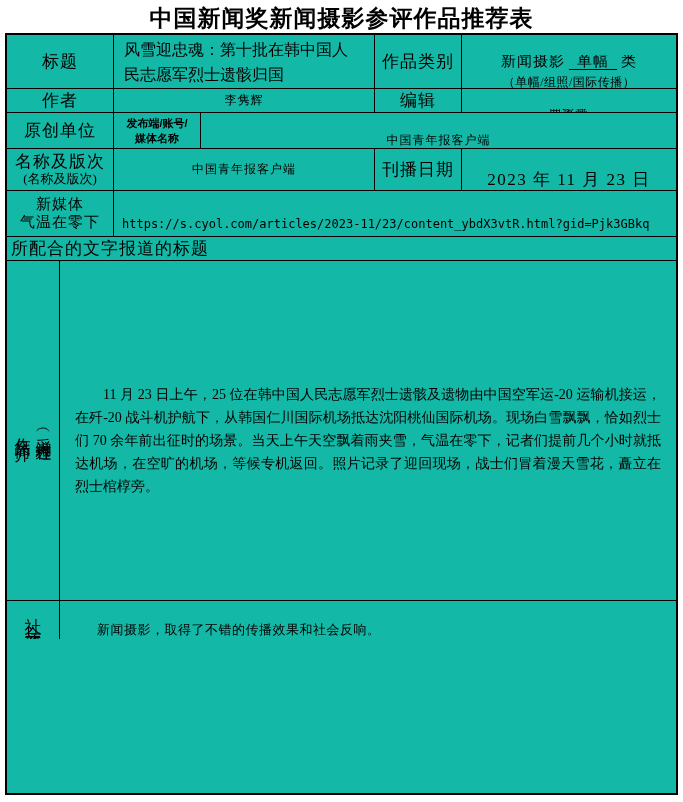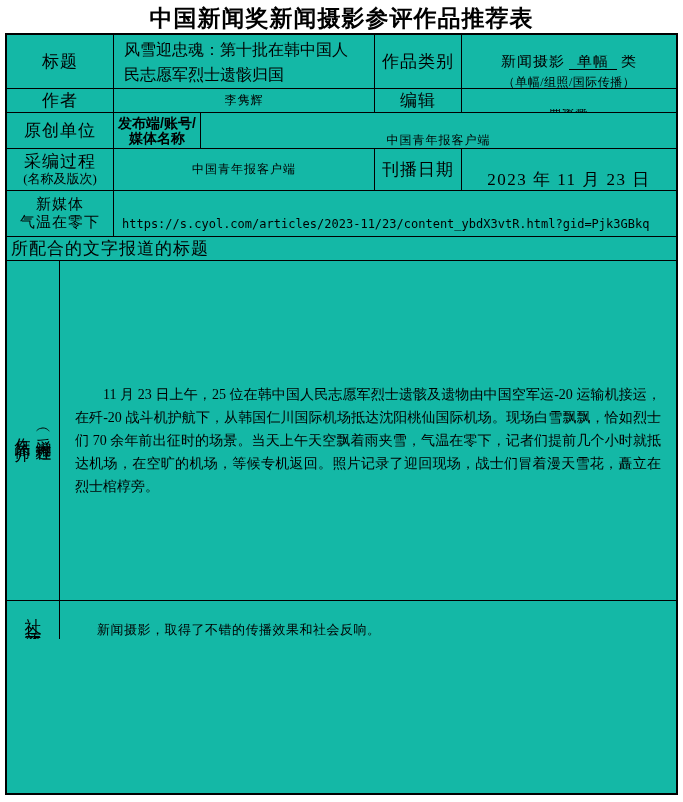--- a/index.html
+++ b/index.html
@@ -28,21 +28,21 @@
   .r7 { height:340px; }
   .r8 { flex:1; }
   .lbl { font-size:17px; letter-spacing:1px; text-align:center; line-height:1.15; }
   .lbl-sub { font-size:13px; letter-spacing:0; }
   .val-sm { font-size:12px; letter-spacing:1px; }
   .title-value { align-items:flex-start; }
   .title-value .txt { font-size:16px; line-height:25px; width:228px; margin-left:10px; }
   .cat-line1 { font-size:15px; letter-spacing:1px; }
   .cat-line1 .underlined { border-bottom:1px solid #000; padding:0 8px; margin:0 4px; }
   .cat-line2 { font-size:12px; margin-top:3px; letter-spacing:0.5px; }
-  .chan-lbl { font-size:14px; font-weight:bold; line-height:15px; text-align:center;
+  .chan-lbl { font-size:11px; font-weight:bold; line-height:15px; text-align:center;
               font-family:"Liberation Sans","DejaVu Sans",sans-serif; }
   .date-val { font-size:17px; letter-spacing:1.5px; }
   .url-cell { align-items:flex-start; }
   .url-txt { font-family:"DejaVu Sans Mono","Liberation Mono",monospace;
              font-size:12px; margin-left:8px; }
   .c-report-lbl { width:226px; align-items:flex-start; }
   .c-report-lbl .lbl { margin-left:4px; white-space:nowrap; }
   .note-cell { align-items:flex-start; }
   .note-txt { font-size:12px; margin-left:26px; letter-spacing:1px; }
   .cv { width:53px; }
@@ -107,21 +107,21 @@
         <span class="chan-lbl">发布端/账号/</span>
         <span class="chan-lbl">媒体名称</span>
       </div>
       <div class="cell c4">
         <span class="val-sm">中国青年报客户端</span>
       </div>
     </div>
 
     <div class="row r4">
       <div class="cell c1">
-        <span class="lbl">采编过程</span>
+        <span class="lbl">名称及版次</span>
         <span class="lbl lbl-sub">(名称及版次)</span>
       </div>
       <div class="cell c2">
         <span class="val-sm">中国青年报客户端</span>
       </div>
       <div class="cell c3">
         <span class="lbl">刊播日期</span>
       </div>
       <div class="cell c4">
         <span class="date-val">2023 年 11 月 23 日</span>

